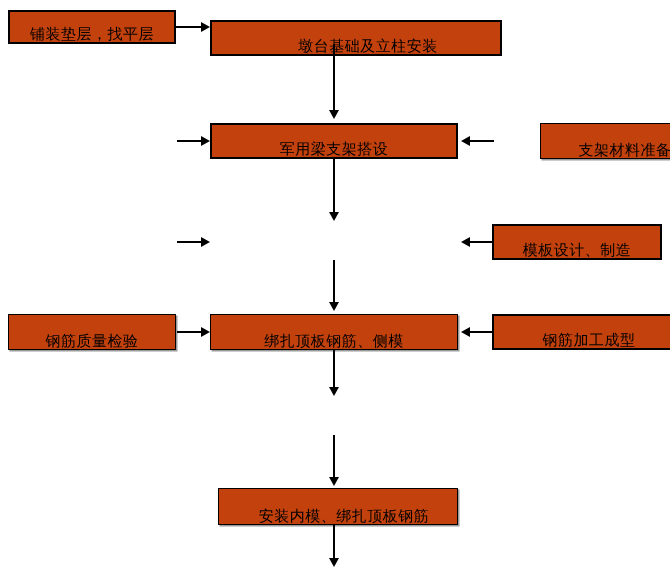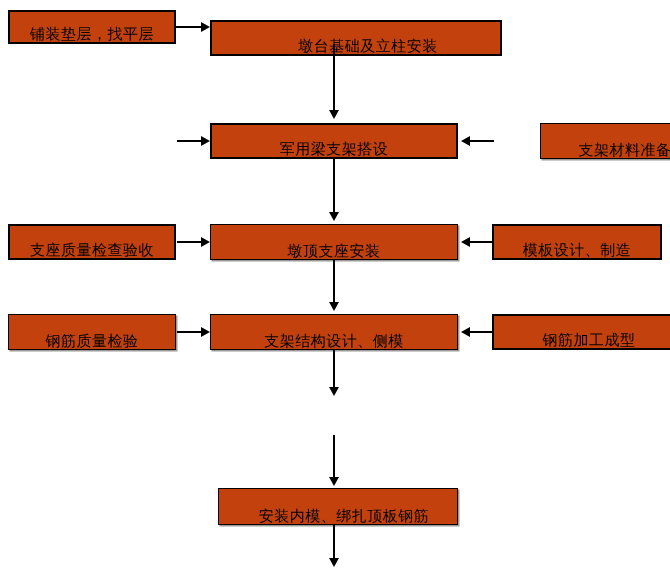--- a/index.html
+++ b/index.html
@@ -94,50 +94,44 @@
   <div class="conn h" style="left:470px; top:140px; width:24px;"></div>
   <div class="arrowhead left" style="left:461px; top:136px;"></div>
 
   <div class="node shadow" style="left:492px; top:123px; width:170px; height:36px;margin-left:48px;">
     <span class="label">支架材料准备</span>
   </div>
 
   <div class="conn v" style="left:333px; top:159px; height:55px;"></div>
   <div class="arrowhead down" style="left:329px; top:212px;"></div>
 
-  <div class="node" style="left:8px; top:224px; width:168px; height:36px; border-width:2px;">
-    <span class="label">支座质量检查验收</span>
-  </div>
 
   <div class="conn h" style="left:177px; top:241px; width:26px;"></div>
   <div class="arrowhead right" style="left:201px; top:237px;"></div>
 
-  <div class="node shadow" style="left:210px; top:224px; width:248px; height:36px;">
-    <span class="label">墩顶支座安装</span>
-  </div>
 
   <div class="conn h" style="left:470px; top:241px; width:24px;"></div>
   <div class="arrowhead left" style="left:461px; top:237px;"></div>
 
   <div class="node" style="left:492px; top:224px; width:170px; height:36px; border-width:2px;">
     <span class="label">模板设计、制造</span>
   </div>
 
   <div class="conn v" style="left:333px; top:260px; height:44px;"></div>
   <div class="arrowhead down" style="left:329px; top:302px;"></div>
 
   <div class="node shadow" style="left:8px; top:314px; width:168px; height:36px;">
     <span class="label">钢筋质量检验</span>
   </div>
 
   <div class="conn h" style="left:177px; top:331px; width:26px;"></div>
   <div class="arrowhead right" style="left:201px; top:327px;"></div>
 
   <div class="node shadow" style="left:210px; top:314px; width:248px; height:36px;">
-    <span class="label">支架结构设计、侧模</span>
+    <span class="label">绑扎顶板钢筋、侧模</span>
   </div>
 
   <div class="conn h" style="left:470px; top:331px; width:24px;"></div>
   <div class="arrowhead left" style="left:461px; top:327px;"></div>
 
   <div class="node" style="left:492px; top:314px; width:194px; height:36px; border-width:2px;">
     <span class="label">钢筋加工成型</span>
   </div>
 
   <div class="conn v" style="left:333px; top:350px; height:39px;"></div>

